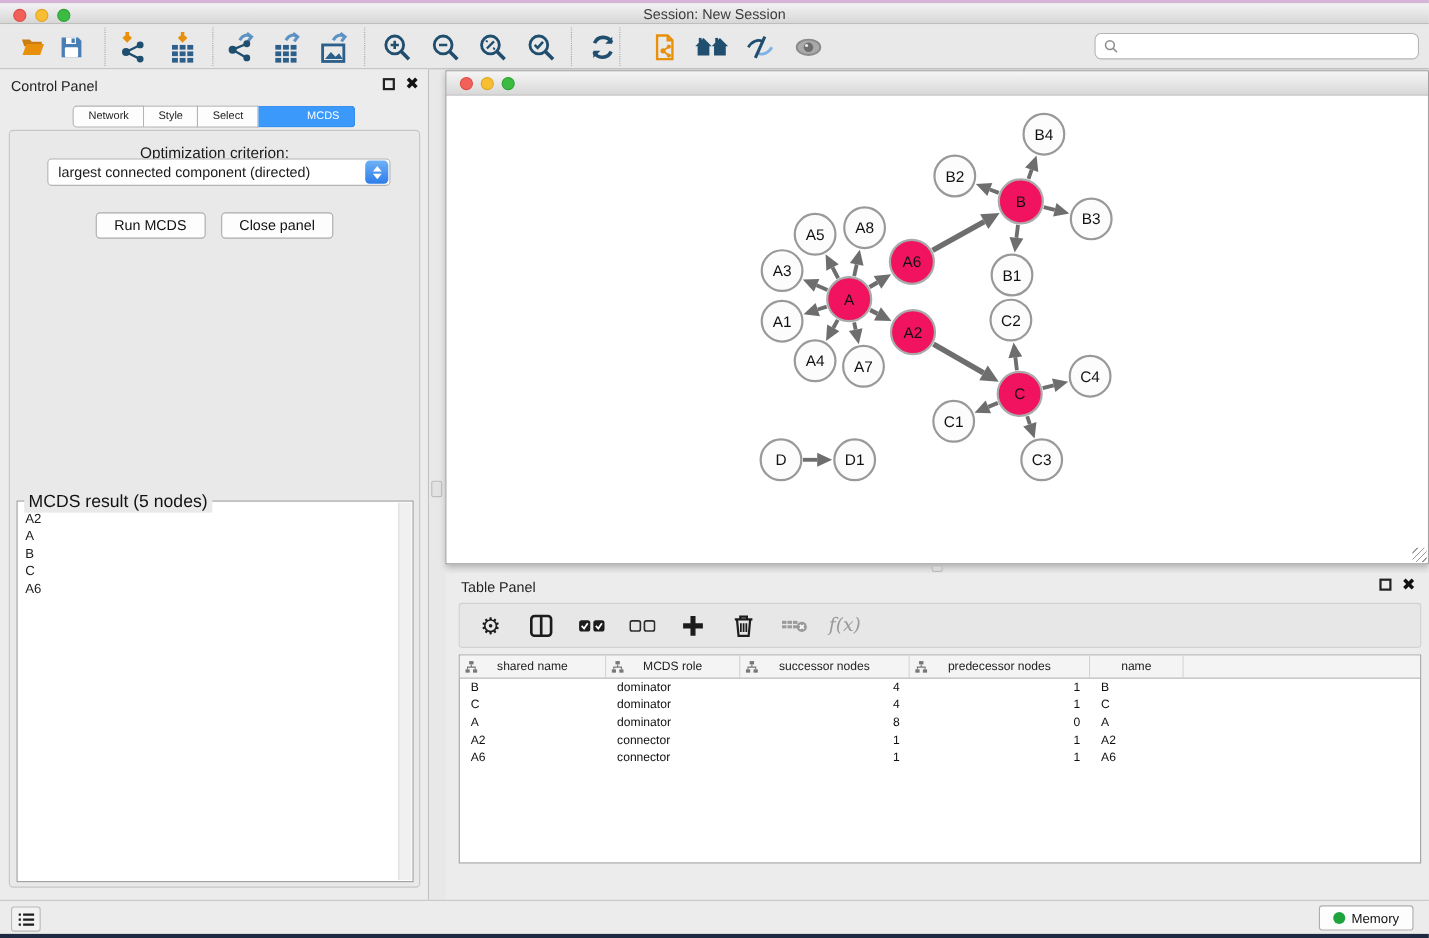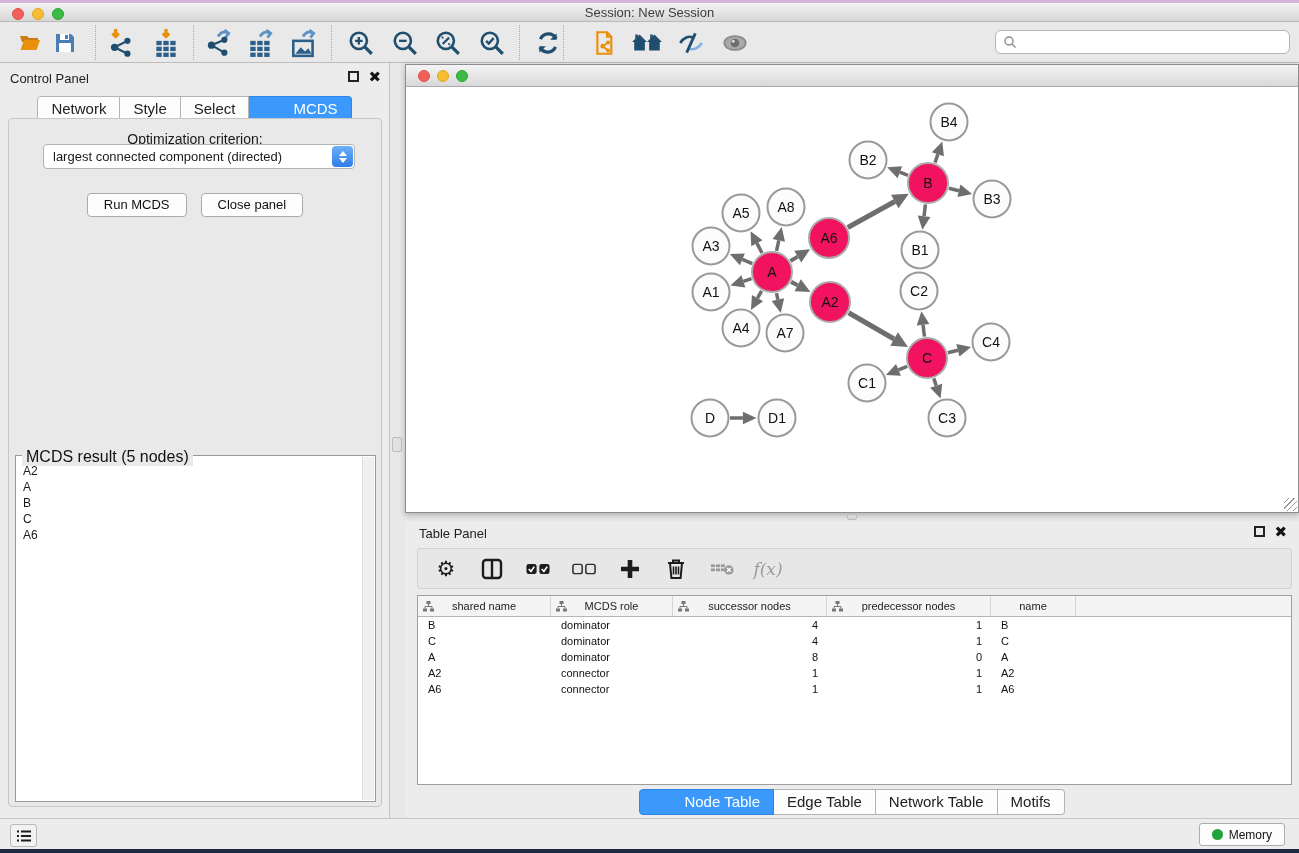--- a/index.html
+++ b/index.html
@@ -27,21 +27,21 @@
   .searchbox input { border:none; outline:none; flex:1; font-size:12px; background:transparent; margin-left:5px; }
 
   
   .control-panel { position:absolute; left:0; top:63px; width:390px; height:755px; background:#ececec; border-right:1px solid #c2c2c2; }
   .panel-head { position:absolute; left:10px; top:8px; font-size:13px; color:#222; }
   .panel-btns { position:absolute; right:8px; top:8px; display:flex; gap:9px; align-items:center; }
   .float-btn { width:11px; height:11px; border:2px solid #222; display:inline-block; }
   .close-btn { font-size:15px; font-weight:bold; color:#111; line-height:11px; }
 
   .tabs-row { position:absolute; left:0; top:33px; width:100%; display:flex; justify-content:center; }
-  .tab { border:1px solid #b4b4b4; border-left:none; background:#fdfdfd; padding:3px 13px 4px; font-size:15px; color:#222; }
+  .tab { border:1px solid #b4b4b4; border-left:none; background:#fdfdfd; padding:3px 13px 4px; font-size:10px; color:#222; }
   .tab:first-child { border-left:1px solid #b4b4b4; border-radius:4px 0 0 4px; }
   .tab:last-child { border-radius:0 4px 4px 0; }
   .tab.selected { background:#3b99fc; border-color:#2f86e8; color:#fff;padding-left:44px; }
 
   .cp-bezel { position:absolute; left:8px; top:55px; width:374px; height:689px; border:1px solid #c6c6c6;
     border-radius:4px; background:#e9e9e9; }
   .opt-label { position:absolute; left:0; right:0; top:12px; text-align:center; font-size:14px; }
   .dropdown { position:absolute; left:34px; top:25px; width:312px; height:25px; background:#fff;
     border:1px solid #b3b3b3; border-radius:4px; display:flex; align-items:center; }
   .dropdown .val { flex:1; padding-left:9px; font-size:13px; white-space:nowrap; }
@@ -553,26 +553,20 @@
           </div>
           <div class="dt-row">
             <div class="dt-cell left" style="width: 133px;">A6</div>
             <div class="dt-cell left" style="width: 122px;">connector</div>
             <div class="dt-cell right" style="width: 154px;">1</div>
             <div class="dt-cell right" style="width: 164px;">1</div>
             <div class="dt-cell left" style="width: 85px;">A6</div>
           </div>
         </div>
     </div>
-    <div class="bottom-tabs" id="table-tabs">
-        <span class="tab selected">Node Table</span>
-        <span class="tab">Edge Table</span>
-        <span class="tab">Network Table</span>
-        <span class="tab">Motifs</span>
-      </div>
   </div>
 
   <div class="statusbar">
     <div class="list-btn">
       <svg width="16" height="14" viewBox="0 0 16 14">
           <g stroke="#1c1c1c" stroke-width="2">
             <path d="M1 2.5h2M5 2.5h10M1 7h2M5 7h10M1 11.5h2M5 11.5h10"></path>
           </g>
         </svg>
     </div>

